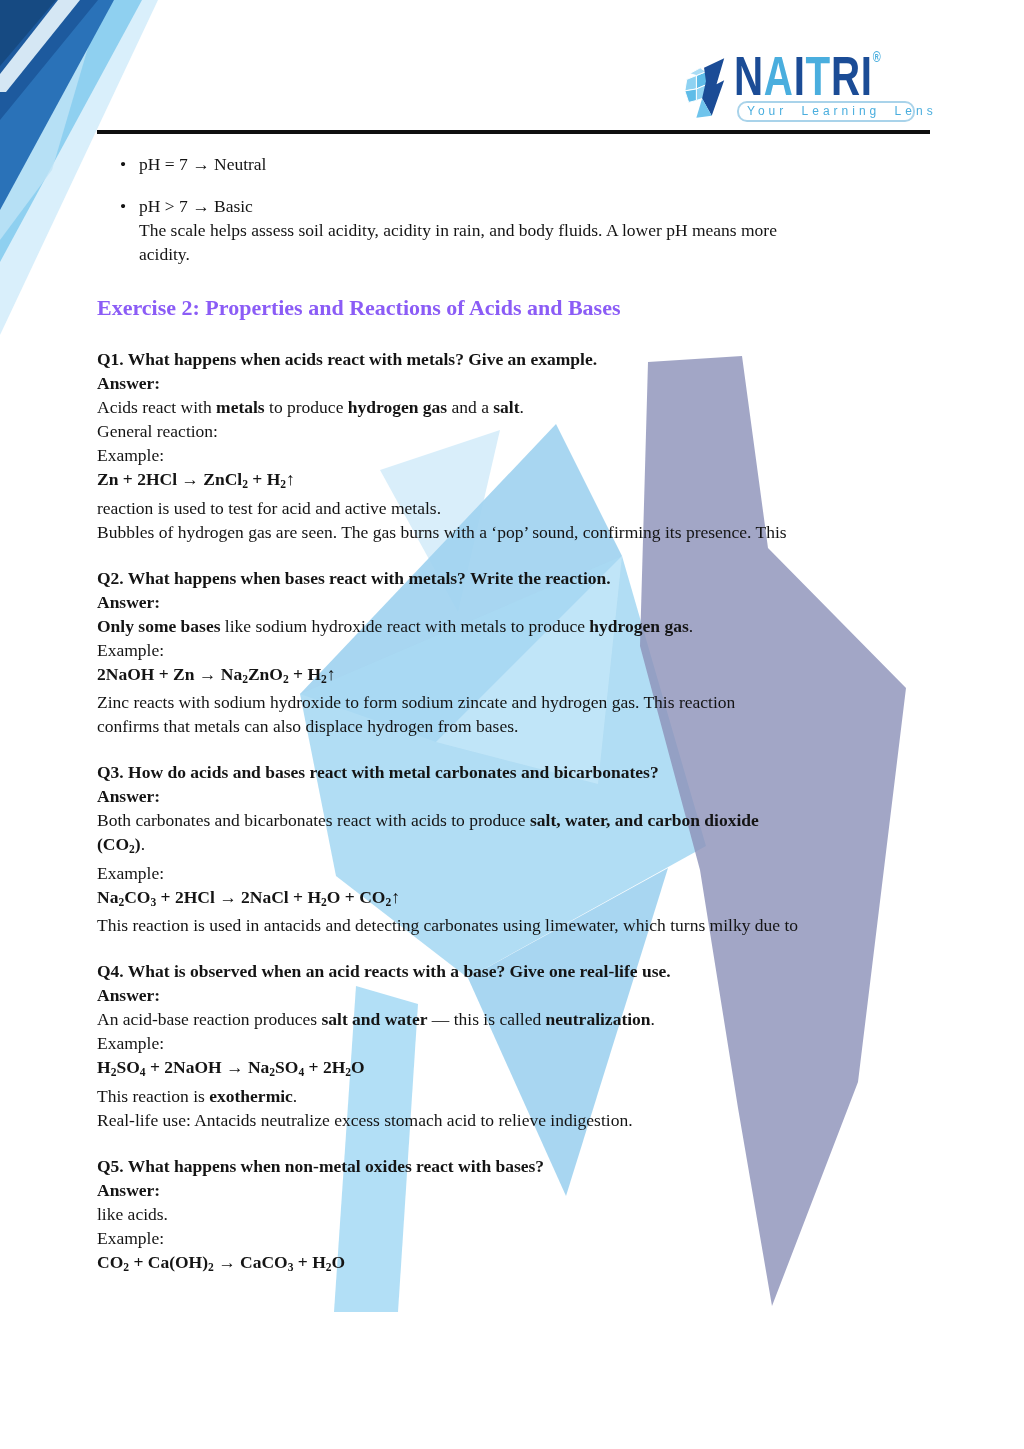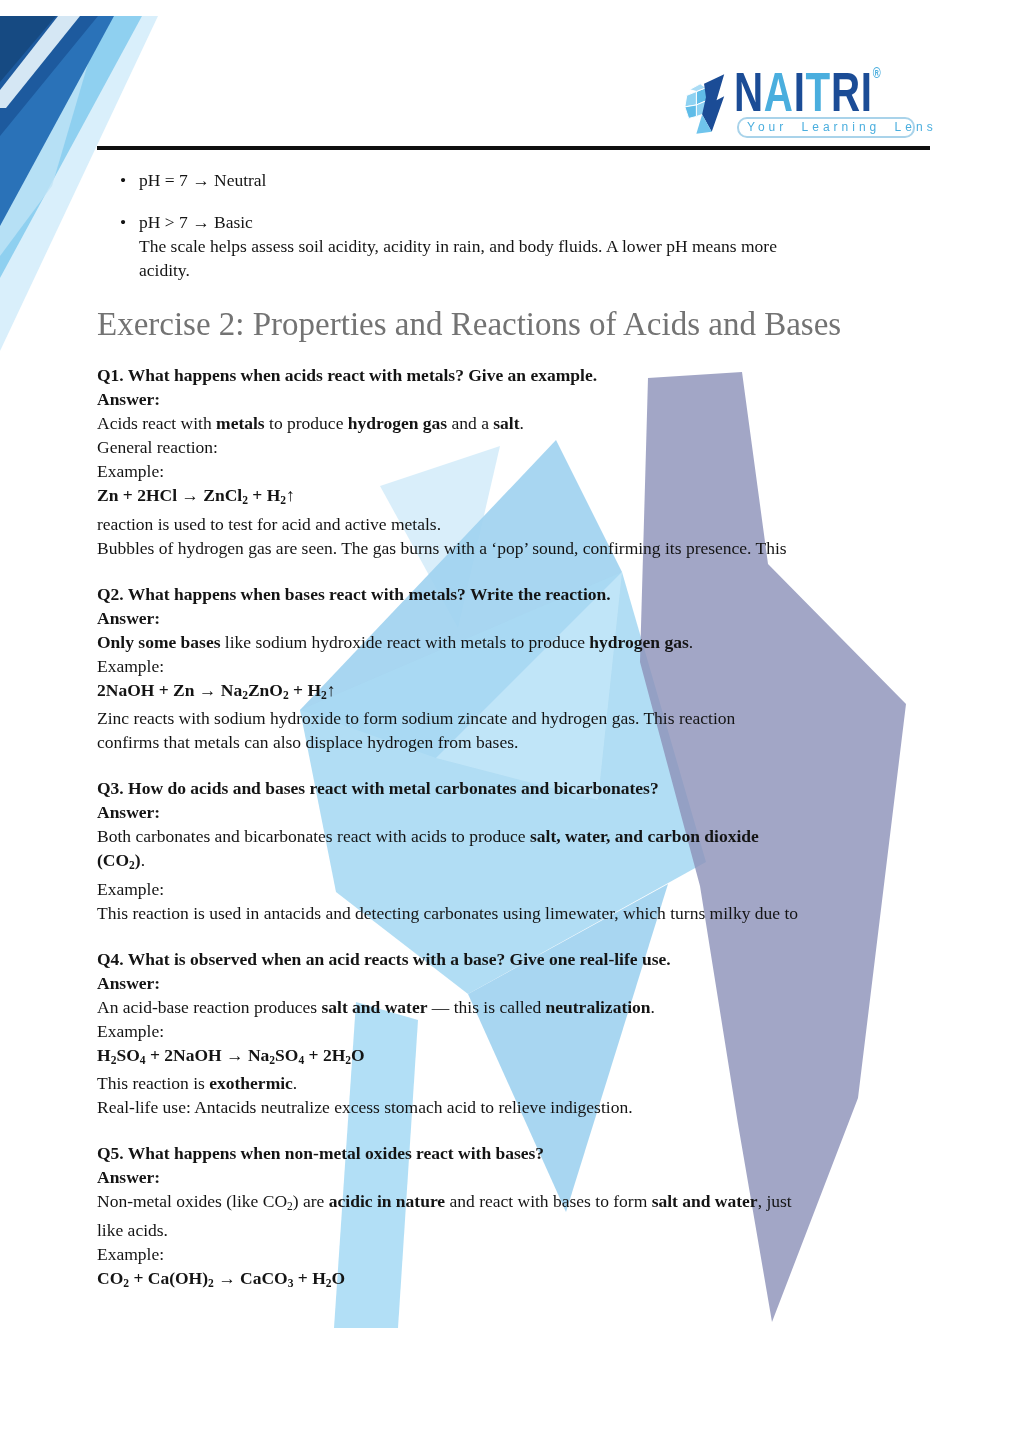--- a/index.html
+++ b/index.html
@@ -1,17 +1,17 @@
 <!DOCTYPE html>
 <html style="--navy: #1b4c96; --sky: #4aaede;"><head>
 <meta charset="utf-8">
 <style>
   html,body{margin:0;padding:0;background:#fff;}
   .page{position:relative;width:1024px;height:1356px;background:#ffffff;overflow:hidden;
-        font-family:"Liberation Serif","DejaVu Serif",serif;color:#141414;margin-top:16px;}
+        font-family:"Liberation Serif","DejaVu Serif",serif;color:#141414;}
   svg{display:block;}
   .abs{position:absolute;}
 
   
   .logo-icon{position:absolute;left:681px;top:54px;}
   .wordmark-wrap{position:absolute;left:734px;top:48px;transform:scaleX(.72);transform-origin:left top;
                  font-family:"Liberation Sans","DejaVu Sans",sans-serif;font-weight:700;
                  font-size:56px;line-height:56px;white-space:nowrap;letter-spacing:1px;}
   .wordmark-wrap .navy{color:var(--navy);}
   .wordmark-wrap .sky{color:var(--sky);}
@@ -24,21 +24,21 @@
 
   
   .content{position:absolute;left:97px;top:152px;width:833px;font-size:17.5px;line-height:24px;z-index:2;}
   .tline{min-height:24px;}
   .b{font-weight:700;}
   .sub{font-size:.66em;vertical-align:-.22em;}
   .bullet-row{display:flex;}
   .bullet-row + .bullet-row{margin-top:18px;}
   .bullet-marker{width:42px;flex:0 0 42px;text-indent:23px;}
   .bullet-body{flex:1;}
-  h1.heading{font-size:33px;line-height:34px;margin:25px 0 0 0;font-weight:400;color:#737373;}
+  h1.heading{font-size:22px;line-height:34px;margin:25px 0 0 0;font-weight:700;color:#8b5cf6;}
   .qa-wrap{margin-top:22px;}
   .qa-block{margin-bottom:22px;}
   .qa-block:last-child{margin-bottom:0;}
 
   
   .corner{left:0;top:0;z-index:1;}
   .watermark{left:0;top:0;z-index:0;pointer-events:none;}
   .header-layer{z-index:3;}
 </style>
 </head>
@@ -126,34 +126,34 @@
           <div class="tline"><span class="b">2NaOH + Zn → Na</span><span class="b sub">2</span><span class="b">ZnO</span><span class="b sub">2</span><span class="b"> + H</span><span class="b sub">2</span><span class="b">↑</span></div>
           <div class="tline"><span>Zinc reacts with sodium hydroxide to form sodium zincate and hydrogen gas. This reaction</span></div>
           <div class="tline"><span>confirms that metals can also displace hydrogen from bases.</span></div>
         </div>
         <div class="qa-block">
           <div class="tline"><span class="b">Q3. How do acids and bases react with metal carbonates and bicarbonates?</span></div>
           <div class="tline"><span class="b">Answer:</span></div>
           <div class="tline"><span>Both carbonates and bicarbonates react with acids to produce </span><span class="b">salt, water, and carbon dioxide</span></div>
           <div class="tline"><span class="b">(CO</span><span class="b sub">2</span><span class="b">)</span><span>.</span></div>
           <div class="tline"><span>Example:</span></div>
+          <div class="tline"><span class="b">Na</span><span class="b sub">2</span><span class="b">CO</span><span class="b sub">3</span><span class="b"> + 2HCl → 2NaCl + H</span><span class="b sub">2</span><span class="b">O + CO</span><span class="b sub">2</span><span class="b">↑</span></div>
           <div class="tline"><span>This reaction is used in antacids and detecting carbonates using limewater, which turns milky due to</span></div>
         </div>
         <div class="qa-block">
           <div class="tline"><span class="b">Q4. What is observed when an acid reacts with a base? Give one real-life use.</span></div>
           <div class="tline"><span class="b">Answer:</span></div>
           <div class="tline"><span>An acid-base reaction produces </span><span class="b">salt and water</span><span> — this is called </span><span class="b">neutralization</span><span>.</span></div>
           <div class="tline"><span>Example:</span></div>
           <div class="tline"><span class="b">H</span><span class="b sub">2</span><span class="b">SO</span><span class="b sub">4</span><span class="b"> + 2NaOH → Na</span><span class="b sub">2</span><span class="b">SO</span><span class="b sub">4</span><span class="b"> + 2H</span><span class="b sub">2</span><span class="b">O</span></div>
           <div class="tline"><span>This reaction is </span><span class="b">exothermic</span><span>.</span></div>
           <div class="tline"><span>Real-life use: Antacids neutralize excess stomach acid to relieve indigestion.</span></div>
         </div>
         <div class="qa-block">
           <div class="tline"><span class="b">Q5. What happens when non-metal oxides react with bases?</span></div>
           <div class="tline"><span class="b">Answer:</span></div>
-          <div class="tline"><span>Non-metal oxides (like CO</span><span class="sub">2</span><span>) are </span><span class="b">acidic in nature</span><span> and react with bases to form </span><span class="b">salt and water</span><span>, just</span></div>
           <div class="tline"><span>like acids.</span></div>
           <div class="tline"><span>Example:</span></div>
           <div class="tline"><span class="b">CO</span><span class="b sub">2</span><span class="b"> + Ca(OH)</span><span class="b sub">2</span><span class="b"> → CaCO</span><span class="b sub">3</span><span class="b"> + H</span><span class="b sub">2</span><span class="b">O</span></div>
         </div>
       </div>
   </main>
 </div>
 
 </body></html>

